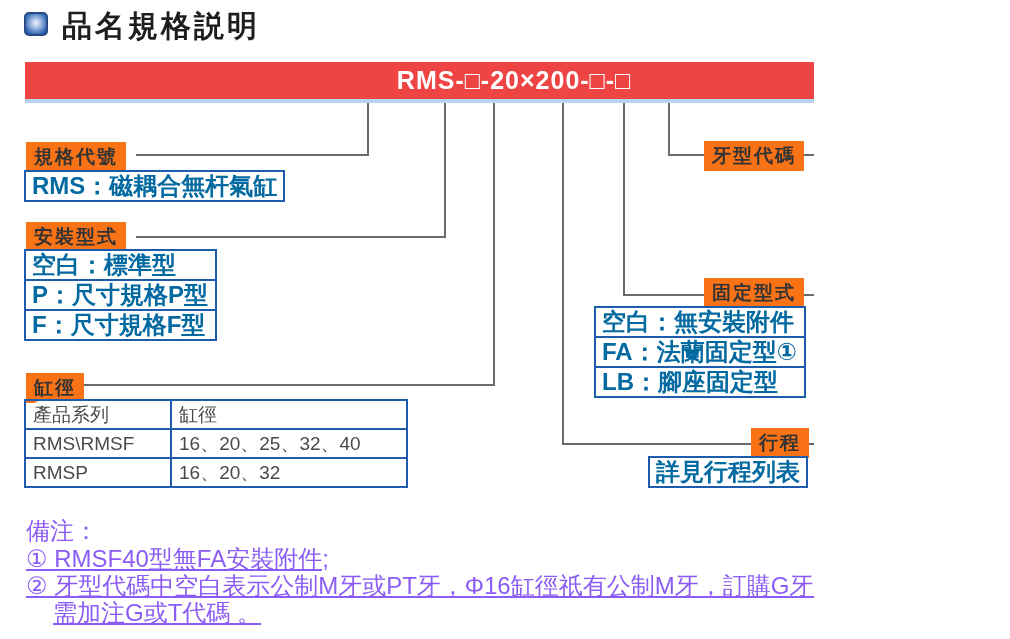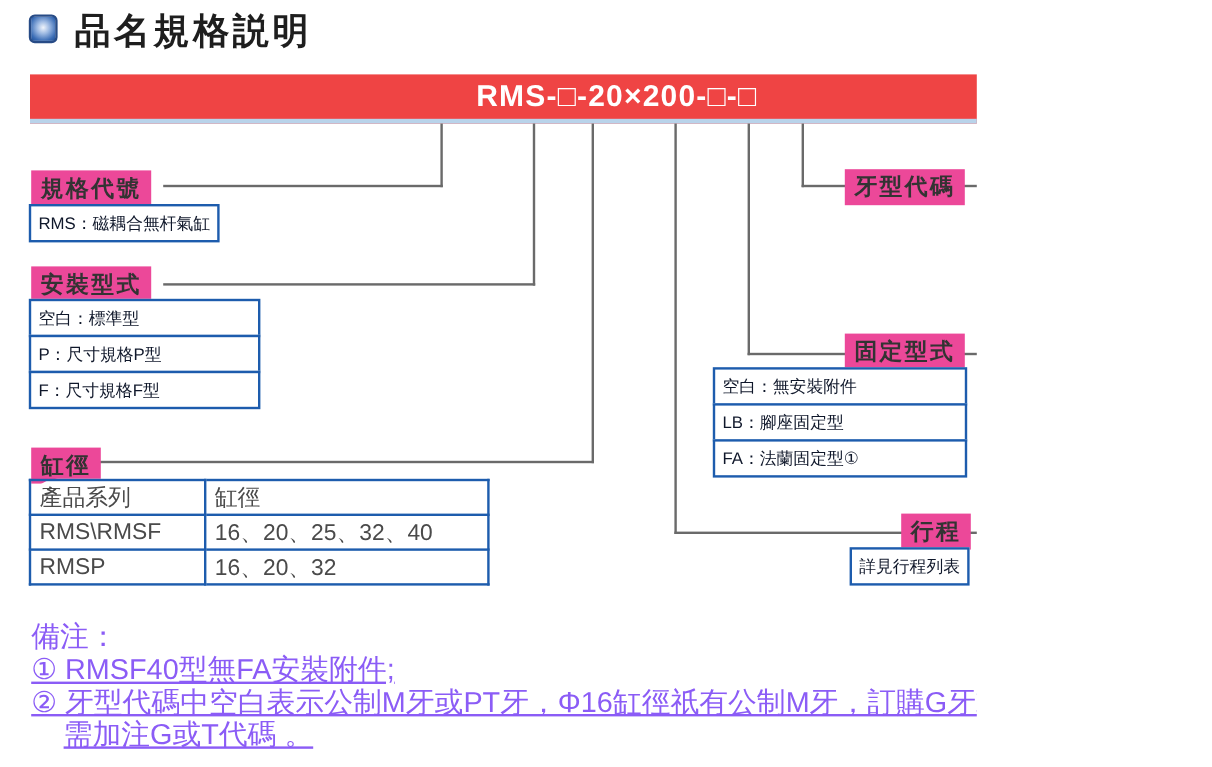--- a/index.html
+++ b/index.html
@@ -17,27 +17,27 @@
   
   .banner{position:absolute;left:25px;top:62px;width:978px;height:37px;background:#ef4444;
     border-bottom:4px solid #b9d3ea;display:flex;align-items:center;justify-content:center;}
   .banner-text{color:#ffffff;font-size:25px;font-weight:bold;letter-spacing:1px;}
 
   
   .vline{position:absolute;width:2px;background:#6a6a6a;}
   .hline{position:absolute;height:2px;background:#6a6a6a;}
 
   
-  .chip{position:absolute;background:#ec4899;color:#333333;font-size:19px;font-weight:bold;
+  .chip{position:absolute;background:#f97316;color:#333333;font-size:19px;font-weight:bold;
     padding:2px 8px;letter-spacing:2px;white-space:nowrap;}
 
   
   .optbox{position:absolute;}
-  .optrow{border:2px solid #1d5cad;background:#ffffff;color:#0f172a;font-size:14px;
-    height:28px;line-height:28px;padding:0 6px;white-space:nowrap;margin-top:-2px;}
+  .optrow{border:2px solid #1d5cad;background:#ffffff;color:#0369a1;font-size:24px;
+    height:28px;line-height:28px;padding:0 6px;white-space:nowrap;margin-top:-2px;font-weight:bold;}
   .optrow:first-child{margin-top:0;}
 
   
   table.bore{position:absolute;left:24px;top:399px;border-collapse:collapse;background:#fff;border-radius:24px;}
   table.bore td{border:2px solid #1d5cad;color:#4a4a4a;font-size:19px;height:27px;
     padding:0 7px;white-space:nowrap;}
   td.c1{width:130px;}
   td.c2{width:220px;}
 
   .sup-note{position:absolute;font-size:19px;color:#4a4a4a;}
@@ -103,22 +103,22 @@
     </tr>
   </tbody>
     </table>
 
   <div class="sup-note" style="left:856px;top:122px">②</div>
   <div class="chip" style="right:10px;top:141px">牙型代碼</div>
 
   <div class="chip" style="right:10px;top:278px">固定型式</div>
   <div class="optbox" style="right:8px;top:306px">
     <div class="optrow" style="width:196px">空白：無安裝附件</div>
+    <div class="optrow" style="width:196px">FA：法蘭固定型①</div>
     <div class="optrow" style="width:196px">LB：腳座固定型</div>
-    <div class="optrow" style="width:196px">FA：法蘭固定型①</div>
   </div>
 
   <div class="chip" style="right:5px;top:428px">行程</div>
   <div class="optbox" style="right:6px;top:456px">
     <div class="optrow">詳見行程列表</div>
   </div>
 
   <div class="notes">
     <p class="note-heading">備注：</p>
     <p class="note-item">① RMSF40型無FA安裝附件;</p>

